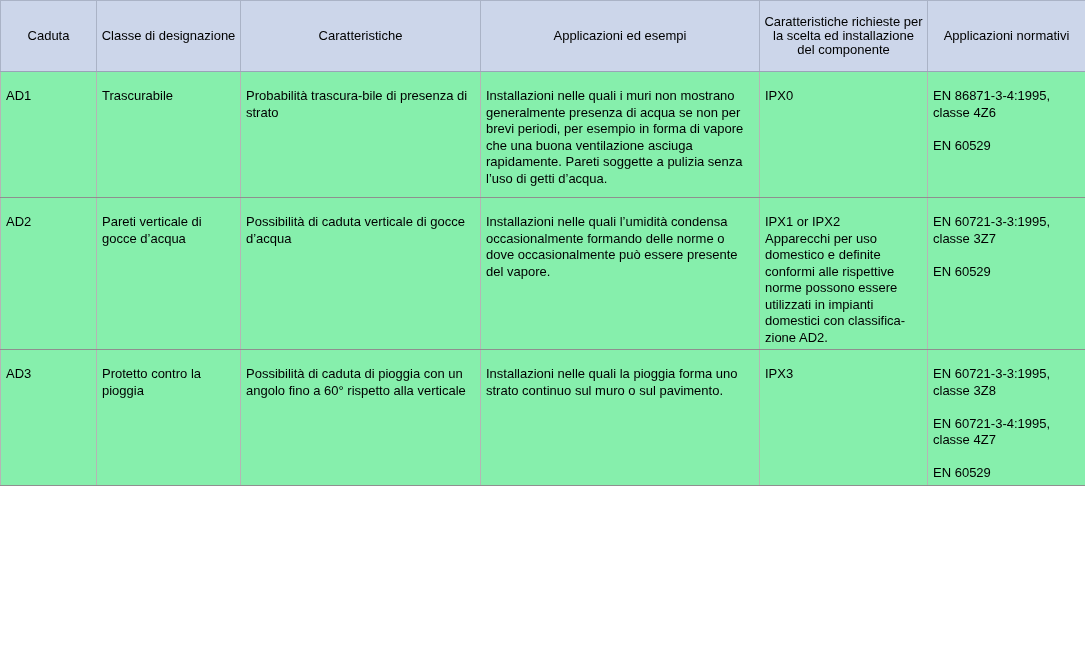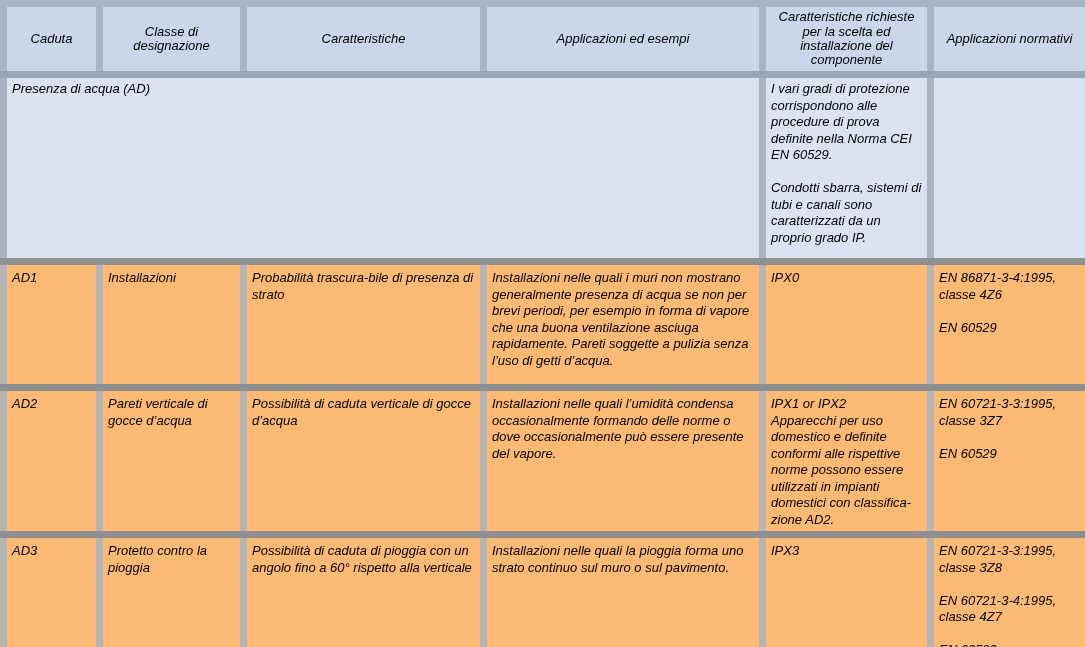--- a/index.html
+++ b/index.html
@@ -15,24 +15,23 @@
     overflow: hidden;
     background: #ffffff;
   }
   table.spec {
     table-layout: fixed;
     width: 1085px;
     border-collapse: collapse;
     font-size: 13px;
   }
   table.spec th, table.spec td {
-    border: 7px solid #0c4a6e;
+    border: 1px solid #0c4a6e;
     overflow: hidden;
     word-wrap: break-word;
-    font-style: italic;
   }
   
   table.spec th {
     background: #ccd6ea;
     font-weight: normal;
     text-align: center;
     vertical-align: middle;
     line-height: 1.1;
     padding: 2px 4px;
     border-color: #aab3c6;
@@ -42,24 +41,24 @@
   tr.section-row td {
     background: #dbe3f3;
     vertical-align: top;
     padding: 3px 5px;
     line-height: 1.27;
     border-color: #aab3c6;
     border-bottom-color: #8f8f8f;
   }
   
   tr.data-row td {
-    background: #fdba74;
+    background: #86efac;
     vertical-align: top;
     text-align: left;
-    padding: 5px 5px 3px 5px;
+    padding: 16px 5px 3px 5px;
     line-height: 1.27;
     border-left-color: #b5b5b5;
     border-right-color: #b5b5b5;
     border-top-color: #8f8f8f;
     border-bottom-color: #8f8f8f;
   }
   .multi {
     white-space: pre-line;
   }
 </style>
@@ -79,31 +78,24 @@
     <tbody>
       <tr class="header-row" style="height:71px">
         <th>Caduta</th>
         <th>Classe di designazione</th>
         <th>Caratteristiche</th>
         <th>Applicazioni ed esempi</th>
         <th>Caratteristiche richieste per la scelta ed installazione del componente</th>
         <th>Applicazioni normativi</th>
       </tr>
 
-      <tr class="section-row" style="height:187px">
-        <td colspan="4">Presenza di acqua (AD)</td>
-        <td class="multi">I vari gradi di protezione corrispondono alle procedure di prova definite nella Norma CEI EN 60529.
-
-Condotti sbarra, sistemi di tubi e canali sono caratterizzati da un proprio grado IP.</td>
-        <td></td>
-      </tr>
 
       <tr class="data-row" style="height:126px">
         <td>AD1</td>
-        <td>Installazioni</td>
+        <td>Trascurabile</td>
         <td>Probabilità trascura-bile di presenza di strato</td>
         <td>Installazioni nelle quali i muri non mostrano generalmente presenza di acqua se non per brevi periodi, per esempio in forma di vapore che una buona ventilazione asciuga rapidamente. Pareti soggette a pulizia senza l’uso di getti d’acqua.</td>
         <td class="multi">IPX0</td>
         <td class="multi">EN 86871-3-4:1995, classe 4Z6
 
 EN 60529</td>
       </tr>
 
       <tr class="data-row" style="height:137px">
         <td>AD2</td>

